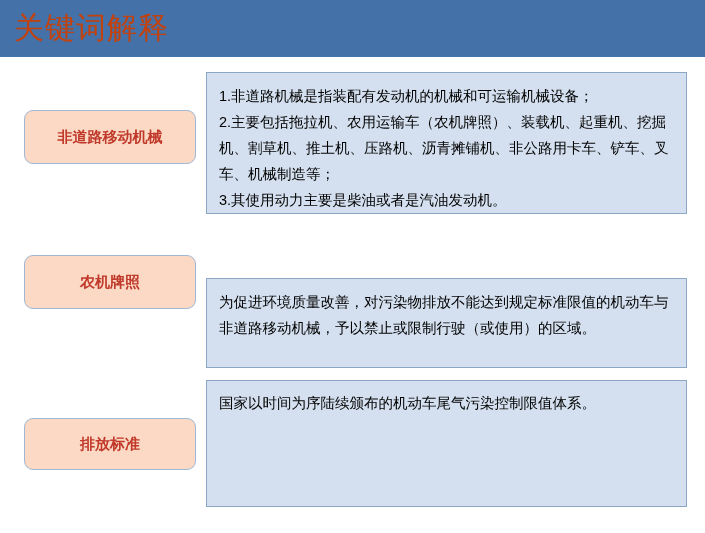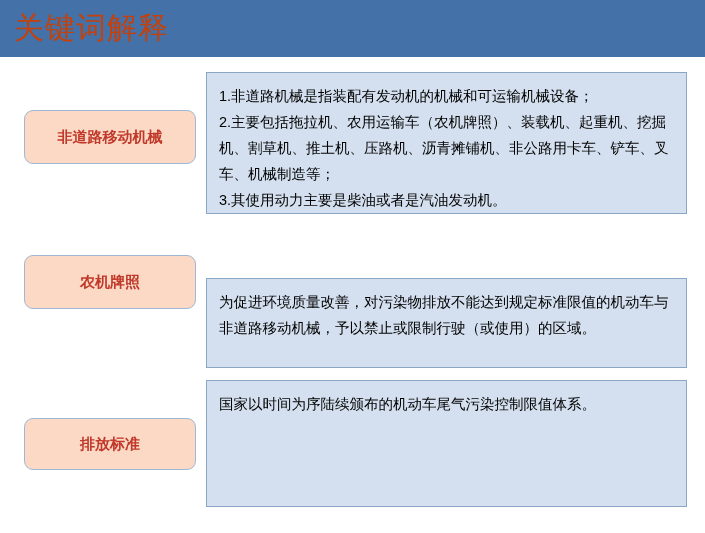--- a/index.html
+++ b/index.html
@@ -72,21 +72,21 @@
   
   #label-1 { left: 24px;  top: 110px; width: 172px; height: 54px; }
   #content-1 { left: 206px; top: 72px;  width: 481px; height: 142px; }
 
   
   #label-2 { left: 24px;  top: 255px; width: 172px; height: 54px; }
   #content-2 { left: 206px; top: 243px; width: 481px; height: 90px; margin-top: 35px; }
 
   
   #label-3 { left: 24px;  top: 418px; width: 172px; height: 52px; }
-  #content-3 { left: 206px; top: 380px; width: 481px; height: 127px; }
+  #content-3 { left: 206px; top: 380px; width: 481px; height: 127px; font-family: Liberation Mono, monospace; }
 </style>
 </head>
 <body>
 
 <div class="slide">
 
   <div class="title-bar"></div>
   <div class="title-text">关键词解释</div>
 
   <div class="label-box" id="label-1">

